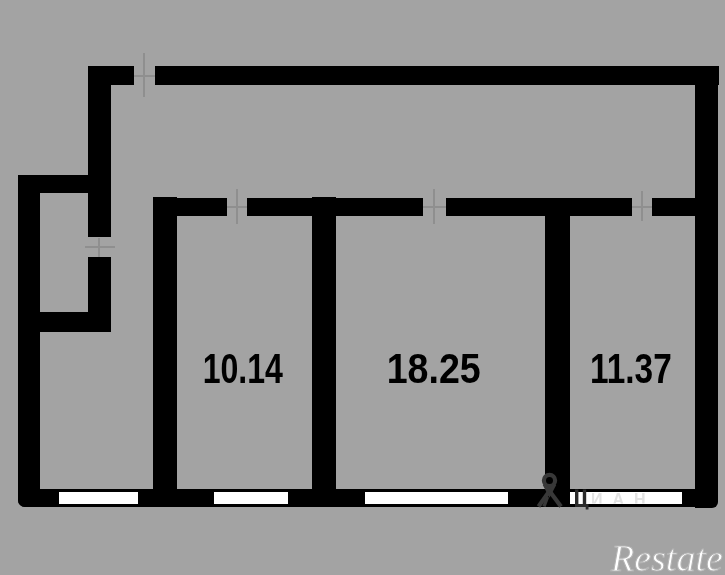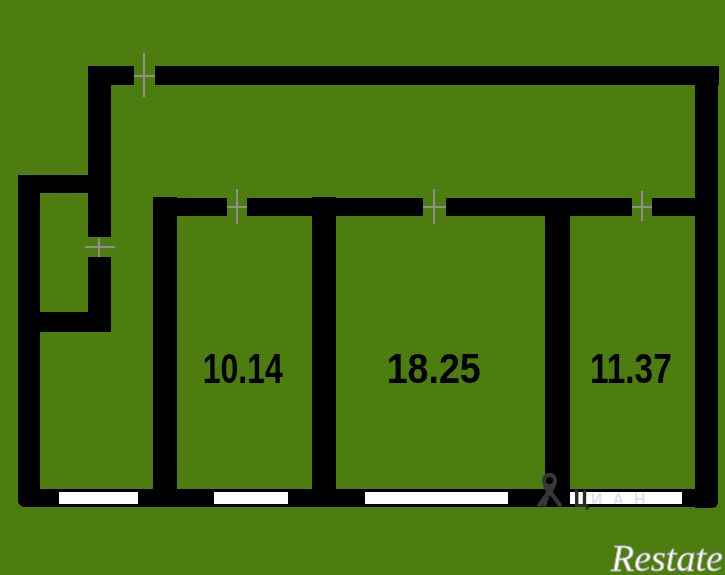--- a/index.html
+++ b/index.html
@@ -1,16 +1,16 @@
 <!DOCTYPE html>
 <html><head>
 <meta charset="utf-8">
 <style>
   html,body{margin:0;padding:0;background:#fff;}
-  #plan{position:relative;width:725px;height:575px;background:#4d7c0f;overflow:hidden;
+  #plan{position:relative;width:725px;height:575px;background:#a3a3a3;overflow:hidden;
         font-family:"Liberation Sans",sans-serif;}
   .w{position:absolute;background:#000;z-index:2;}
   .slot{position:absolute;background:#fff;height:12px;top:491.5px;z-index:3;}
   .tick{position:absolute;background:#8f8f8f;z-index:1;}
   #ovl{position:absolute;left:0;top:0;z-index:4;}
 </style>
 </head>
 <body>
 <div id="plan">
 

